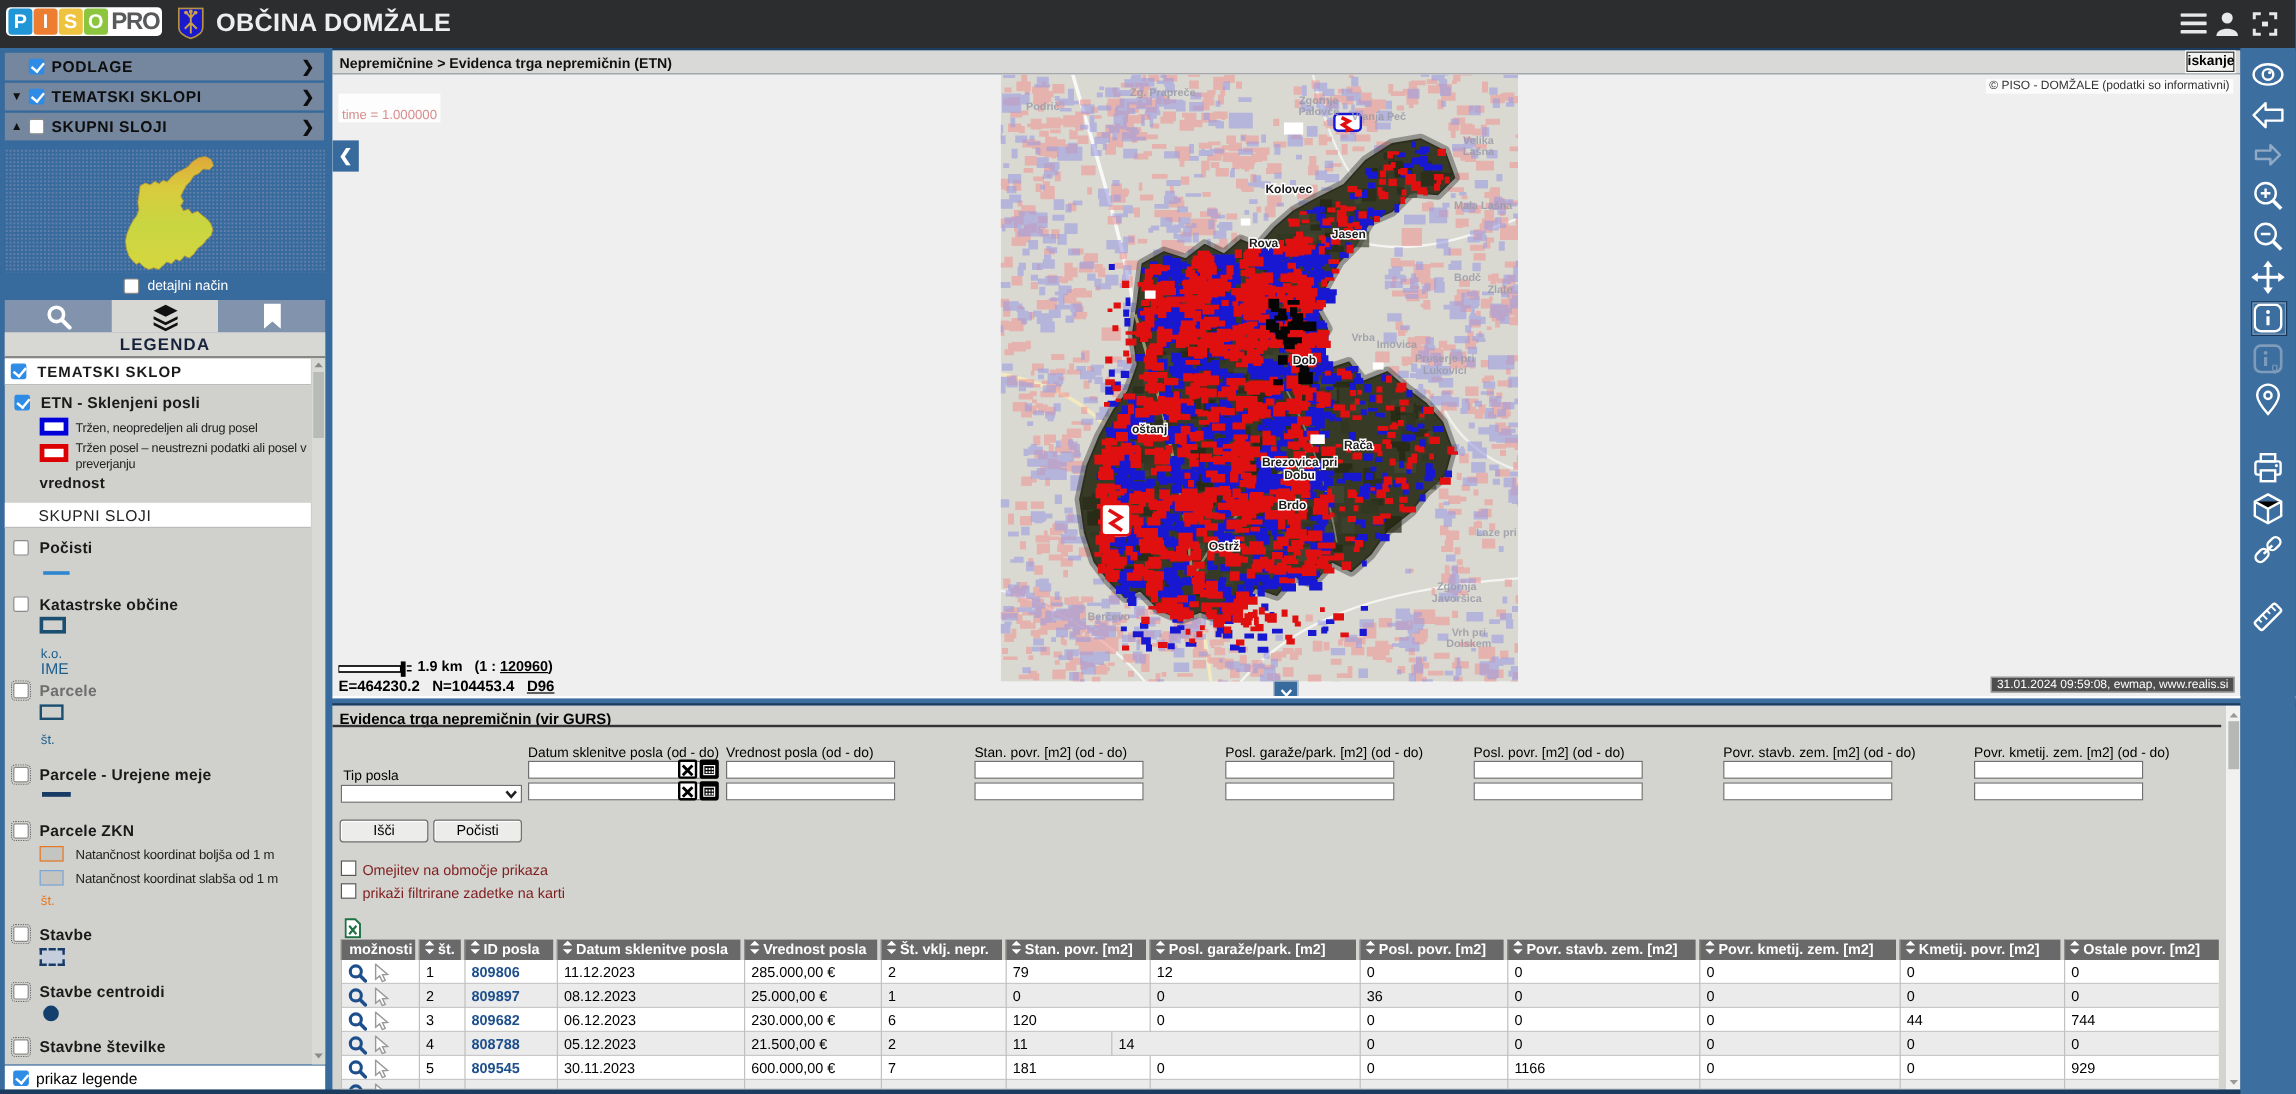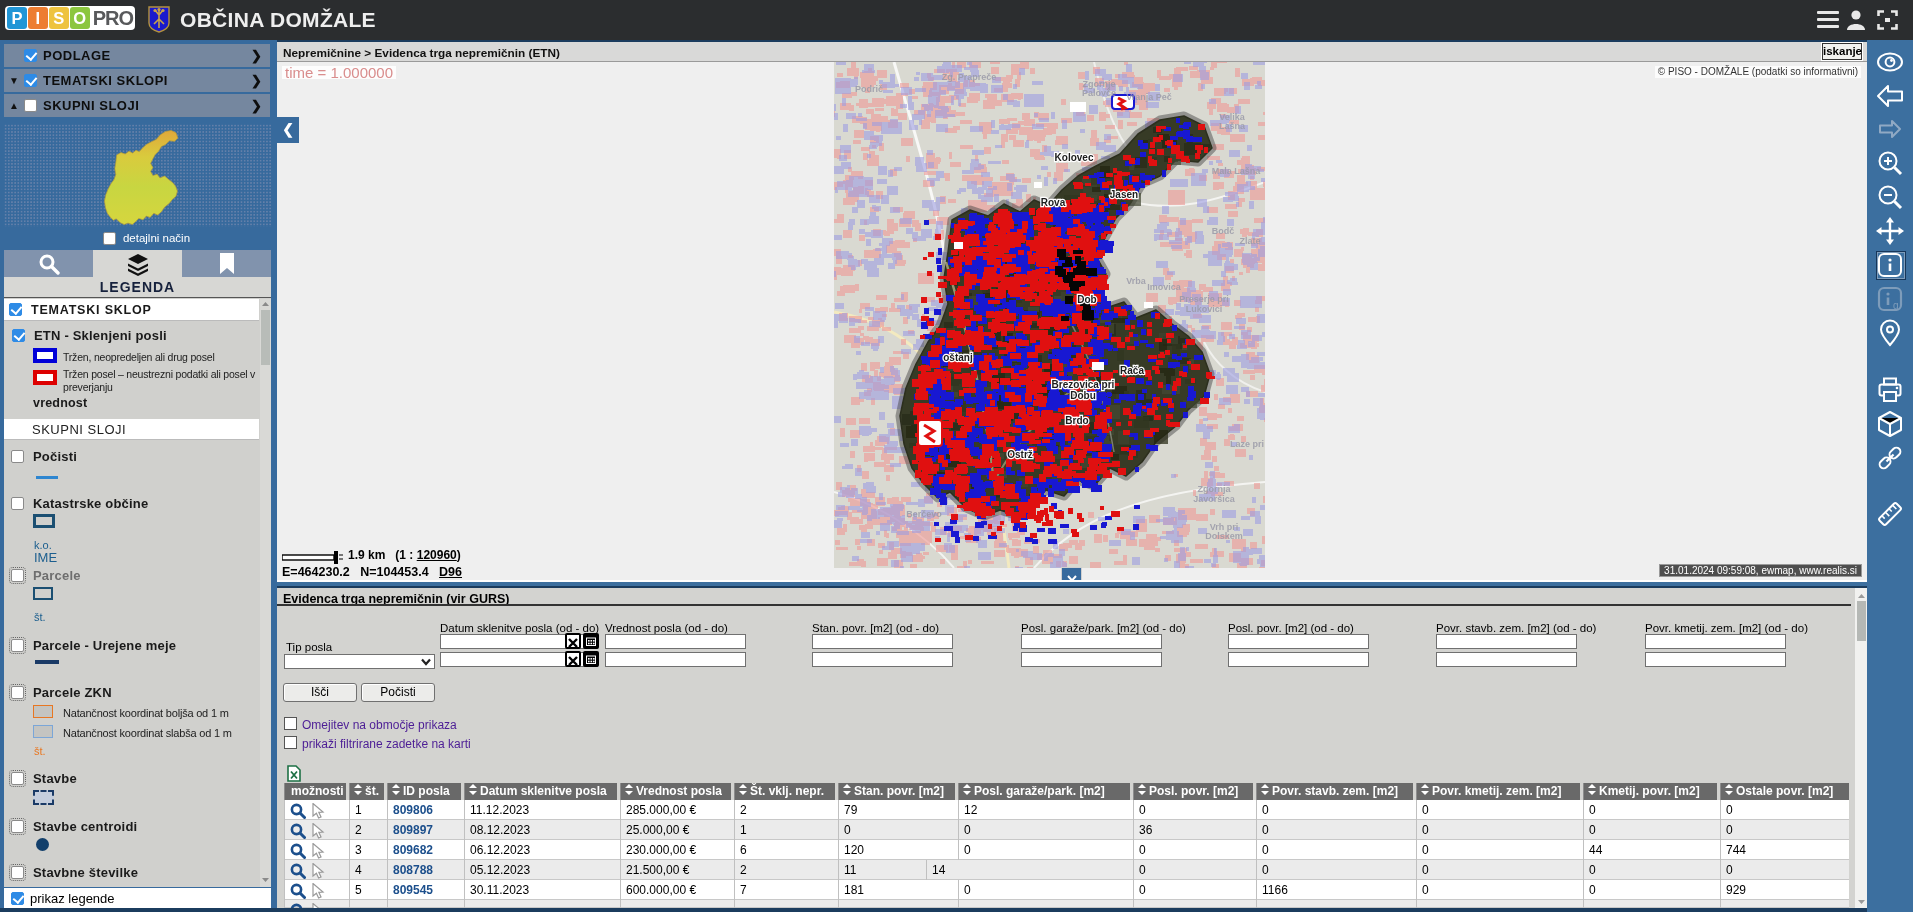--- a/index.html
+++ b/index.html
@@ -31,37 +31,37 @@
 .lbl{font-weight:bold;font-size:12.5px;color:#1a1a1a;margin-left:9px;letter-spacing:.2px}
 .lsm{font-size:10.5px;color:#222;letter-spacing:-.2px;white-space:nowrap}
 #lscroll{left:256px;top:22px;width:11px;height:588px;background:#d9d9d6}
 #lthumb{left:257px;width:9px;background:#b8bcb8}
 
 #navline{left:277px;top:40px;width:1636px;height:2px;background:#1b3c5e}
 #crumb{left:277px;top:42px;width:1590px;height:20px;background:#d9d9d8;border-bottom:1px solid #9a9a9a}
 #crumb span{position:absolute;left:6px;top:4px;font-weight:bold;font-size:11.8px;color:#111}
 #iskanje{left:1822px;top:43px;width:40px;height:17px;background:#f2f2f0;border:1px solid #333;box-shadow:0 0 0 1px #fff;font-weight:bold;font-size:11.5px;text-align:center;line-height:15px}
 #mapvp{left:277px;top:62px;width:1590px;height:518px;background:#efefef;overflow:hidden}
-#timer{left:5px;top:4px;background:rgba(255,255,255,.85);color:#d98d8d;font-size:15px;padding:0 3px;height:13px;line-height:13px}
+#timer{left:5px;top:16px;background:rgba(255,255,255,.85);color:#d98d8d;font-size:11px;padding:12px 3px;height:13px;line-height:13px}
 #copyr{right:6px;top:4px;background:rgba(255,255,255,.8);color:#333;font-size:10px;padding:0 3px;height:12px;line-height:12px}
 #collapse{left:0;top:55px;width:22px;height:26px;background:#376a9d;color:#fff;font-weight:bold;text-align:center;line-height:24px;font-size:14px}
 #dtbar{right:5px;bottom:3px;background:#4e4e4e;border:1px solid #999;color:#fff;font-size:10px;padding:0 4px;height:13px;line-height:12px}
 #chevdn{left:784px;top:505px;width:21px;height:14px;background:#376a9d;border:1px solid #d0d0d0;color:#fff;text-align:center}
 #scalebox{left:5px;top:486px;font-size:12px;color:#000;font-weight:bold}
 #coords{left:5px;top:503px;font-size:12.5px;color:#000;font-weight:bold}
 #divider{left:277px;top:580px;width:1636px;height:8px;background:#3c6f9f;border-top:2px solid #fff;border-bottom:2px solid #1b3c5e}
 
 #bp{left:277px;top:588px;width:1578px;height:320px;background:#d3d3d0;overflow:hidden}
 #bptitle{left:6px;top:4px;font-weight:bold;font-size:12.5px;color:#000}
 #bpline{left:0;top:16px;width:1574px;height:2px;background:#333}
 .flabel{position:absolute;font-size:11.5px;color:#000}
 .inp{position:absolute;background:#fff;border:1px solid #707070;height:15px}
 .btn{position:absolute;height:19px;background:#ececea;border:1px solid #707070;border-radius:3px;box-shadow:inset 1px 1px 0 #fff;font-size:12px;text-align:center;line-height:17px;color:#000}
 .fcb{position:absolute;width:13px;height:13px;background:#fff;border:1px solid #555}
-.fcbl{position:absolute;font-size:12px;color:#4c1d95}
+.fcbl{position:absolute;font-size:12px;color:#7f1d1d}
 
 .th{position:absolute;top:195px;height:17px;background:#696969;color:#fff;font-weight:bold;font-size:12px;line-height:17px;border-left:1px solid #8d8d8d;white-space:nowrap;overflow:hidden}
 .th .si{display:inline-block;width:8px;margin:0 3px 0 4px}
 .td{position:absolute;font-size:12px;color:#000;line-height:20px;border-left:1px solid #c0c0c0;white-space:nowrap;overflow:hidden;padding-left:5px}
 .rowbg{position:absolute;left:7px;width:1565px;height:20px;border-bottom:1px solid #c8c8c8}
 .idl{color:#1c4f8c;font-weight:bold}
 #bsc{left:1855px;top:588px;width:12px;height:320px;background:#f1f1ef}
 
 #rtb{left:1867px;top:40px;width:46px;height:872px;background:#3c6f9f}
 .ric{position:absolute;left:1876px;width:28px;height:28px}

